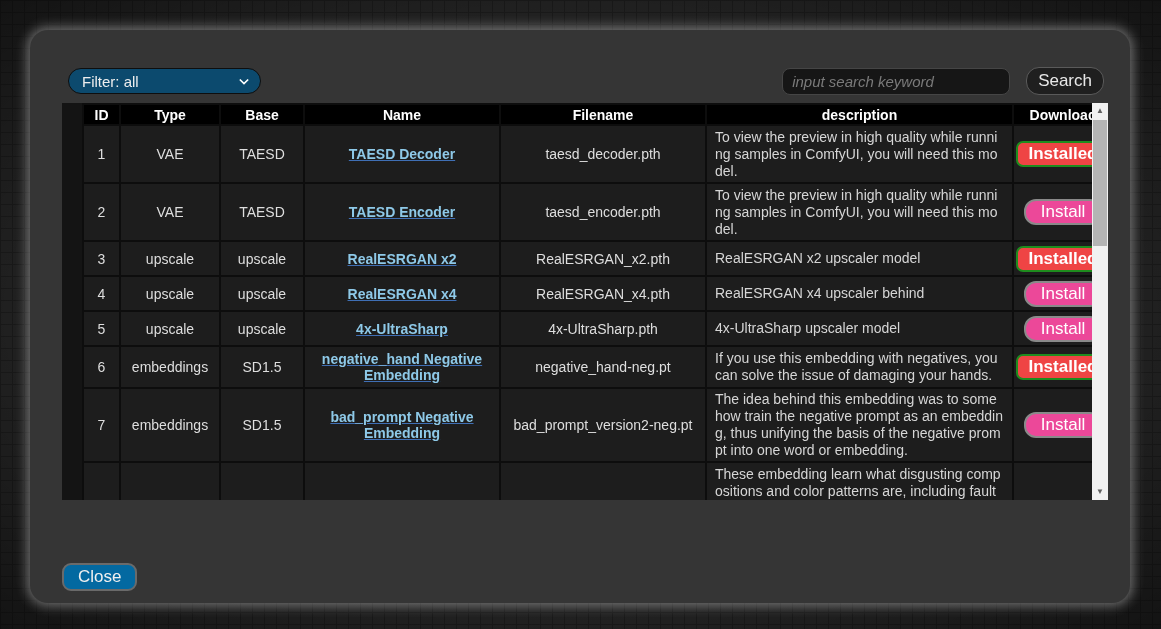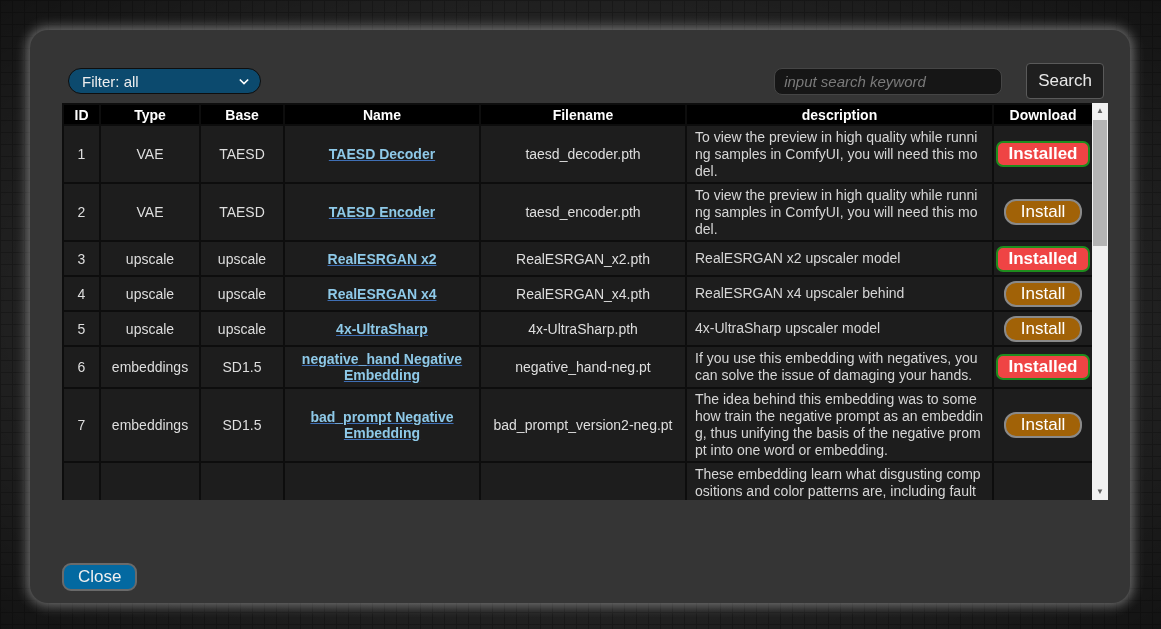--- a/index.html
+++ b/index.html
@@ -31,43 +31,43 @@
     border-radius:13px; padding:0 28px 0 13px; font-size:15px; font-family:inherit;
     -webkit-appearance:none; appearance:none; outline:none;
   }
   .chevron { position:absolute; right:12px; top:9px; width:10px; height:10px; pointer-events:none; }
   .search-input {
     margin-left:auto; width:228px; height:27px; background:#161616; color:#ccc;
     border:1px solid #454545; border-radius:8px; padding:0 9px; font-size:15px; font-family:inherit; outline:none;font-style:italic;
   }
   .search-input::placeholder { color:#7a7a7a; }
   .search-btn {
-    margin-left:24px; height:36px; padding:0 11px; background:#1f1f1f; color:#e8e8e8;
-    border:1px solid #5a5a5a; border-radius:4px; font-size:17px; font-family:inherit; cursor:pointer;
+    margin-left:16px; height:28px; padding:0 11px; background:#1f1f1f; color:#e8e8e8;
+    border:1px solid #5a5a5a; border-radius:13px; font-size:17px; font-family:inherit; cursor:pointer;
   }
   
   .table-zone { position:absolute; top:73px; left:32px; width:1046px; height:397px; display:flex; }
   .grid-viewport { width:1030px; height:397px; overflow:hidden; background:#141414; }
-  table { width:1030px; border-collapse:collapse; table-layout:fixed; }
+  table { width:1030px; border-collapse:collapse; table-layout:fixed;margin-left:20px; }
   th, td { border:2px solid #0d0d0d; color:#dedede; }
   th { background:#000; font-size:14px; font-weight:bold; height:21px; text-align:center; color:#fff; }
   td { background:#1d1d1d; font-size:14px; vertical-align:middle; }
   td.c-id { text-align:center; }
   td.c-type, td.c-base, td.c-file { text-align:center; padding:2px 7px; }
   td.c-name { text-align:center; padding:2px 8px; }
   td.c-desc { text-align:left; padding:2px 8px; font-size:14px; line-height:17px; color:#d6d6d6; word-break:break-all; }
   td.c-dl { text-align:center; }
   a.model-link { color:#8ec9e8; font-weight:bold; text-decoration:underline; text-decoration-color:#3f6fb5; font-size:14px; }
   tr.r1 td, tr.r2 td { height:58px; }
   tr.r3 td, tr.r4 td, tr.r5 td { height:35px; }
   tr.r6 td { height:42px; }
   tr.r7 td { height:73px; }
   tr.r8 td { height:120px; vertical-align:top; padding-top:3px; }
   .btn-install {
-    background:#a16207; color:#fff; border:2px solid #8a8a8a; border-radius:12px;
+    background:#ec4899; color:#fff; border:2px solid #8a8a8a; border-radius:12px;
     font-size:17px; font-family:inherit; padding:1px 15px; cursor:pointer;text-align:center;
   }
   .btn-installed {
     background:#ef4444; color:#fff; border:2px solid #1e8c1e; border-radius:7px;
     font-size:17px; font-weight:bold; font-family:inherit; padding:1px 11px; cursor:pointer;
   }
   
   .scrollbar { width:16px; height:397px; background:#f1f1f1; position:relative; }
   .sb-arrow { position:absolute; left:0; width:16px; height:16px; color:#606060; font-size:8px; line-height:16px; text-align:center; cursor:pointer; user-select:none; }
   .sb-up { top:0; } .sb-down { bottom:0; }

